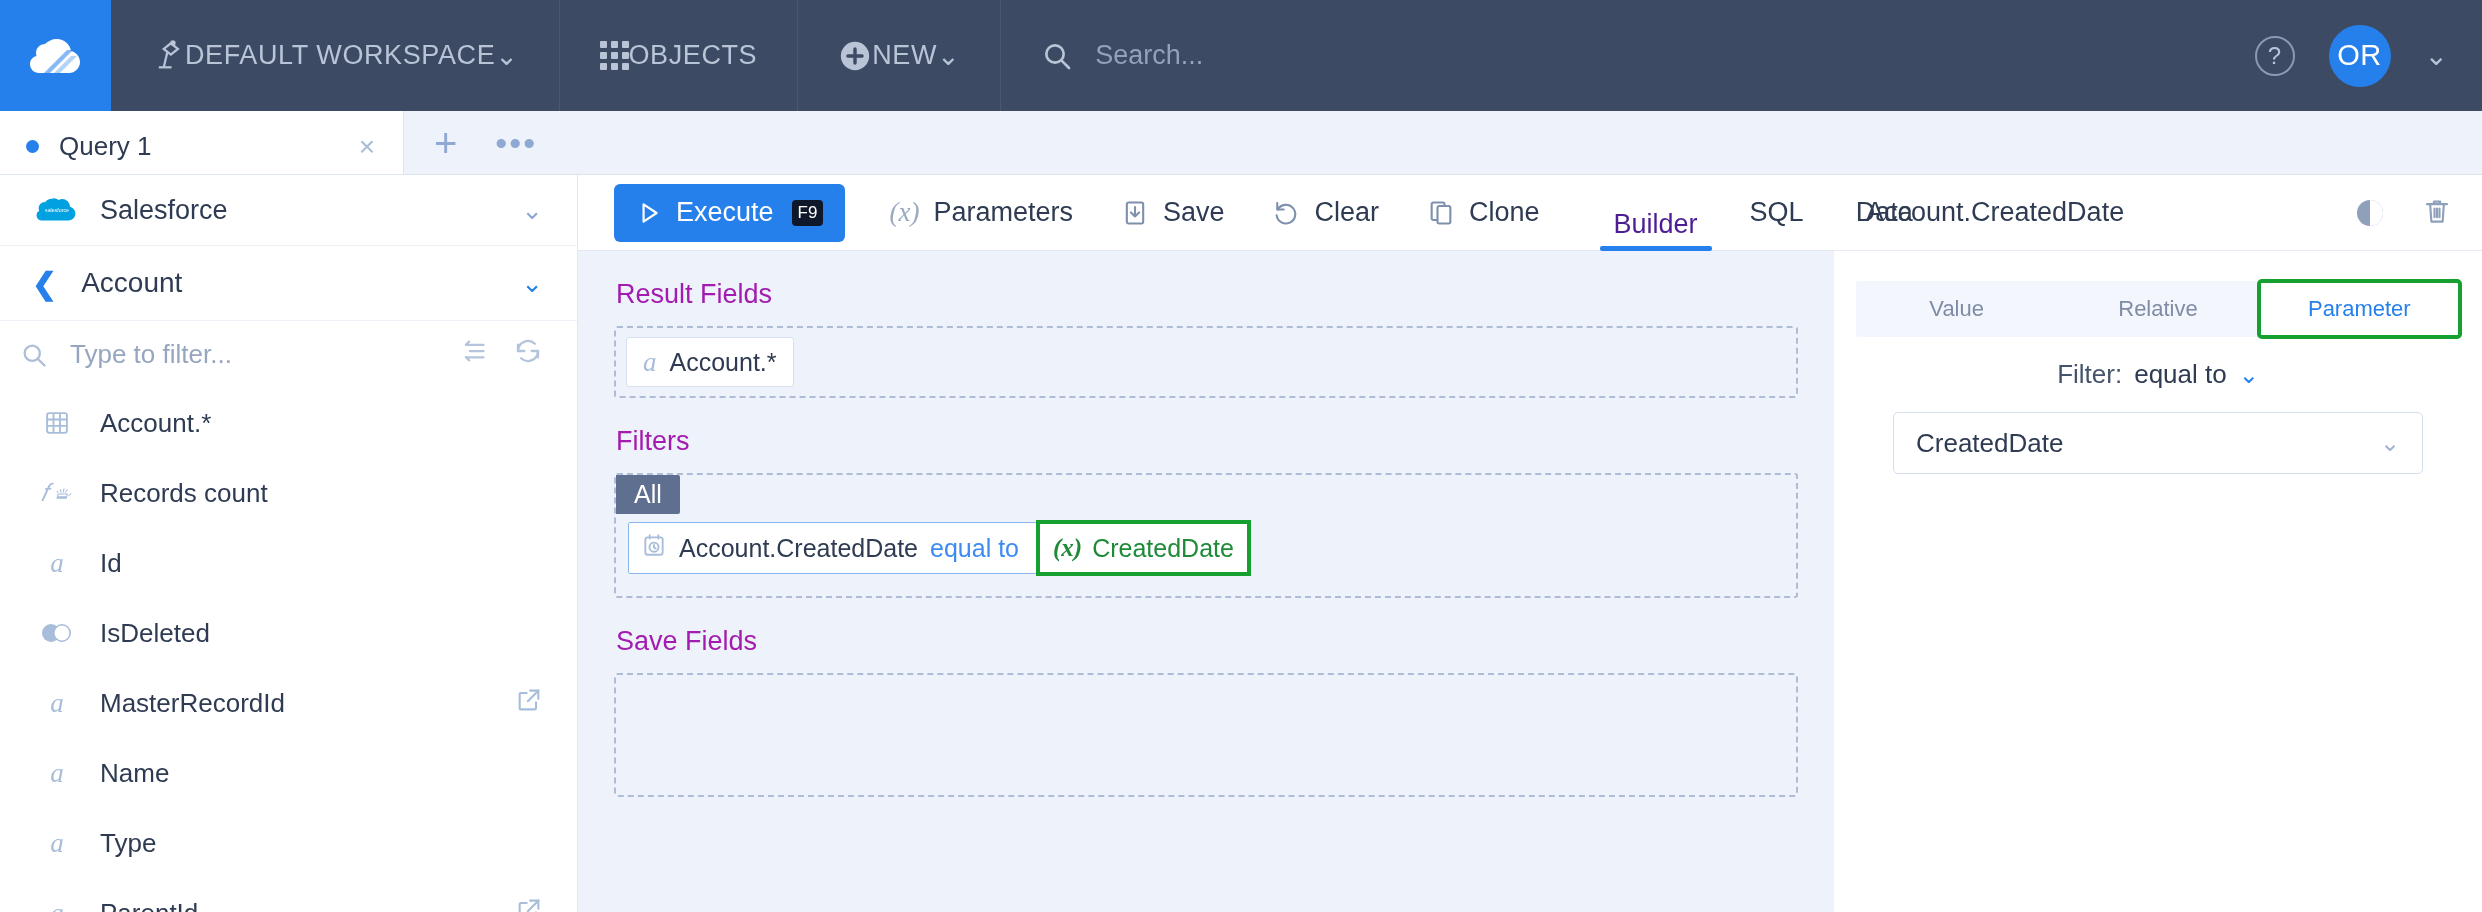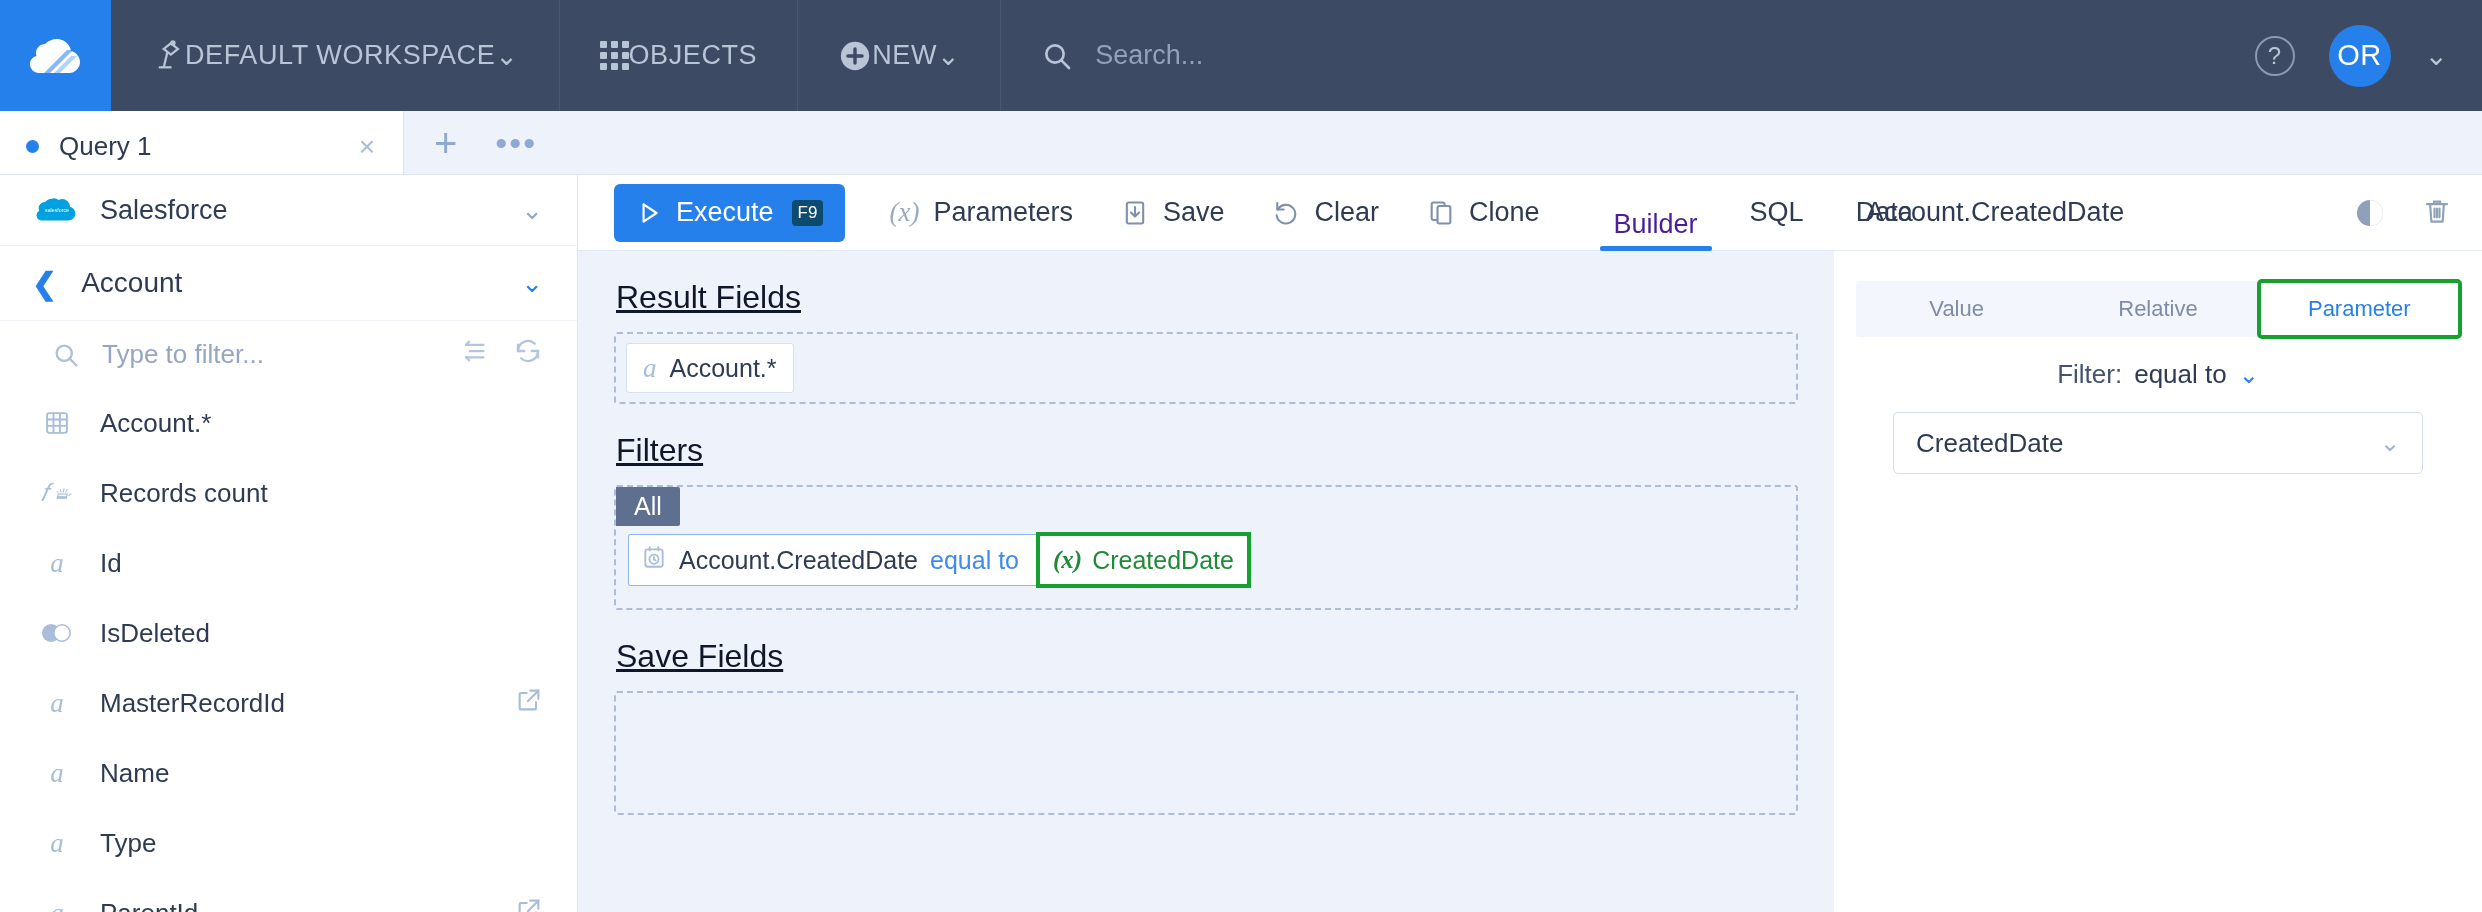--- a/index.html
+++ b/index.html
@@ -103,21 +103,21 @@
     padding: 0 34px 0 32px; gap: 24px;
     border-bottom: 1px solid #eef1f7;
     font-size: 28px; color: #2e3b52; cursor: pointer;
   }
   .obj-row .back { color: #2680eb; font-size: 30px; font-weight: 700; }
   .obj-row .grow { flex: 1 1 auto; }
   .obj-row .chev-d { color: #2680eb; font-size: 26px; }
 
   .filter-row {
     height: 72px; display: flex; align-items: center;
-    padding: 0 34px 0 52px; gap: 22px;
+    padding: 0 34px 0 20px; gap: 22px;
     font-size: 26px; color: #8b9ab5;
   }
   .filter-row .finput { flex: 1 1 auto; color: #97a6c0; }
   .filter-row .ricon { color: #b4c4dd; cursor: pointer; }
 
   .fieldlist { flex: 1 1 auto; overflow: hidden; }
   .field {
     height: 70px; display: flex; align-items: center;
     padding: 0 34px 0 40px; gap: 26px;
     font-size: 26px; color: #2e3b52; cursor: pointer;
@@ -139,21 +139,21 @@
     padding: 0 34px 0 36px; gap: 0;
     border-bottom: 1px solid #e2e8f3;
   }
   .exec-btn {
     background: #2680eb; color: #fff; border-radius: 6px;
     height: 58px; display: flex; align-items: center; gap: 14px;
     padding: 0 22px; font-size: 27px; cursor: pointer;
     margin-right: 44px;
   }
   .kbd {
-    background: #0c4a6e; color: #fff; font-size: 17px;
+    background: #0f172a; color: #fff; font-size: 17px;
     padding: 3px 6px; border-radius: 4px; margin-left: 4px;
   }
   .tbtn {
     display: flex; align-items: center; gap: 14px;
     font-size: 27px; color: #2e3b52; cursor: pointer;
     margin-right: 48px;
   }
   .tbtn .ti { color: #7e90ad; display:flex; align-items:center;}
   .tb-spacer { flex: 1 1 auto; }
   .vtabs { display: flex; align-items: stretch; height: 76px; }
@@ -165,21 +165,21 @@
   .vtab.active { color: #4c1d95; margin-top: 24px; }
   .vtab.active::after {
     content: ""; position: absolute; left: 12px; right: 12px; bottom: 0;
     height: 5px; background: #2680eb; border-radius: 2px;
   }
 
   .canvas {
     flex: 1 1 auto; background: #eef2fa; padding: 28px 36px 0 36px;
     overflow: hidden;
   }
-  .sec-title { font-size: 32px; color: #0f172a; margin: 0 0 16px 2px; text-decoration: underline; }
+  .sec-title { font-size: 27px; color: #a21caf; margin: 0 0 16px 2px; }
   .dropzone {
     border: 2px dashed #aebcd5; border-radius: 3px;
     background: transparent;
   }
   .dz-result { height: 72px; display: flex; align-items: center; padding: 0 10px; }
   .chip {
     background: #fff; border: 1px solid #d7e0ef; border-radius: 3px;
     height: 50px; display: inline-flex; align-items: center; gap: 13px;
     padding: 0 16px; font-size: 25px; color: #2e3b52; cursor: pointer;
   }

